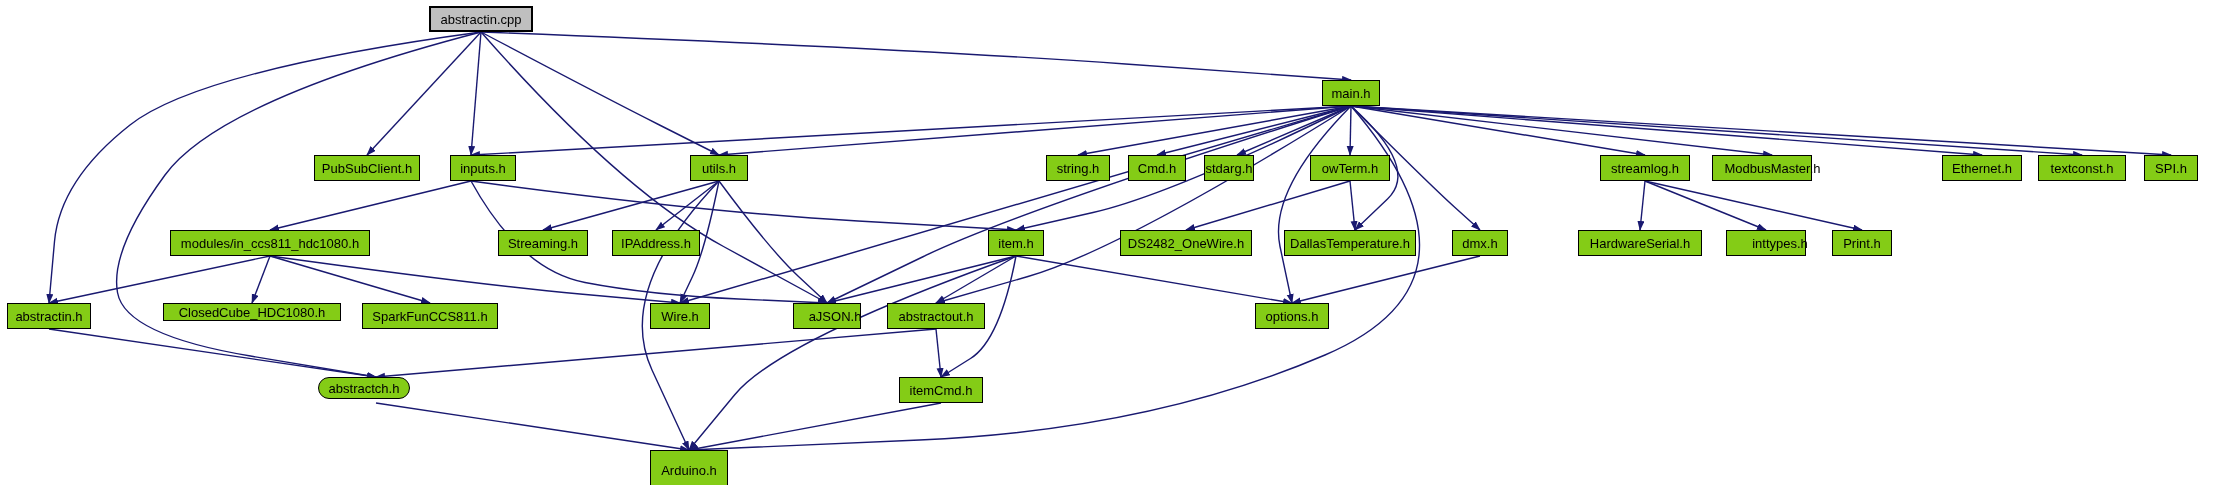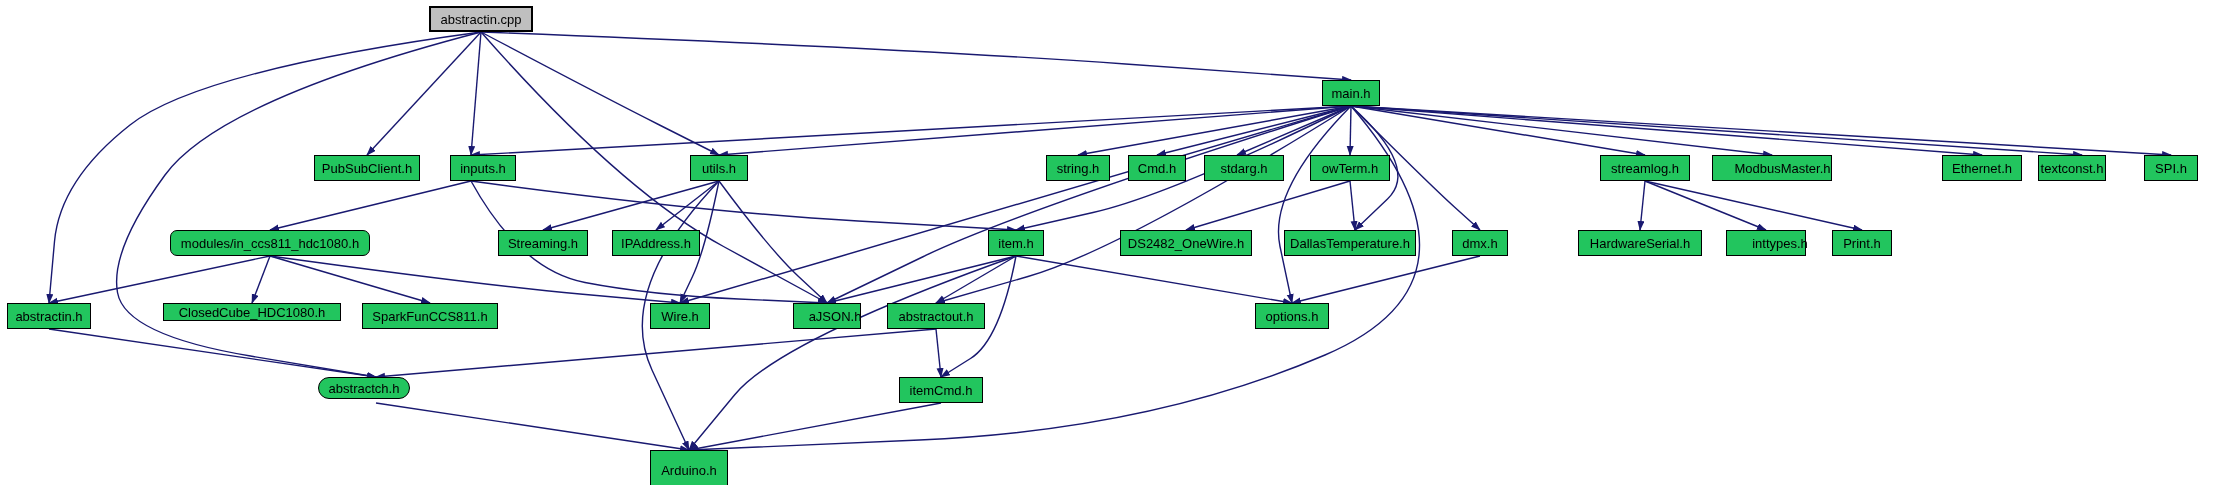--- a/index.html
+++ b/index.html
@@ -20,21 +20,21 @@
     left: 0; top: 0;
     width: 2215px;
     height: 485px;
     z-index: 1;
   }
   .node {
     position: absolute;
     display: flex;
     align-items: center;
     justify-content: center;
-    background: #22c55e;
+    background: #84cc16;
     border: 1px solid #000000;
     box-sizing: border-box;
     font-size: 13px;
     color: #000000;
     white-space: nowrap;
     z-index: 2;
     cursor: pointer;
   }
   .node.highlight {
     background: #bfbfbf;
@@ -120,42 +120,42 @@
     </div>
     <div class="node" style="left: 690px; top: 155px; width: 58px; height: 26px;">
       <span>utils.h</span>
     </div>
     <div class="node" style="left: 1046px; top: 155px; width: 64px; height: 26px;">
       <span>string.h</span>
     </div>
     <div class="node" style="left: 1128px; top: 155px; width: 58px; height: 26px;">
       <span>Cmd.h</span>
     </div>
-    <div class="node" style="left: 1204px; top: 155px; width: 80px; height: 26px;">
+    <div class="node" style="left: 1204px; top: 155px; width: 50px; height: 26px;">
       <span>stdarg.h</span>
     </div>
     <div class="node" style="left: 1310px; top: 155px; width: 80px; height: 26px;">
       <span>owTerm.h</span>
     </div>
     <div class="node" style="left: 1600px; top: 155px; width: 90px; height: 26px;">
       <span>streamlog.h</span>
     </div>
-    <div class="node" style="left: 1712px; top: 155px; width: 120px; height: 26px; padding-left: 21px;">
+    <div class="node" style="left: 1712px; top: 155px; width: 100px; height: 26px; padding-left: 21px;">
       <span>ModbusMaster.h</span>
     </div>
     <div class="node" style="left: 1942px; top: 155px; width: 80px; height: 26px;">
       <span>Ethernet.h</span>
     </div>
-    <div class="node" style="left: 2038px; top: 155px; width: 68px; height: 26px;">
+    <div class="node" style="left: 2038px; top: 155px; width: 88px; height: 26px;">
       <span>textconst.h</span>
     </div>
     <div class="node" style="left: 2144px; top: 155px; width: 54px; height: 26px;">
       <span>SPI.h</span>
     </div>
-    <div class="node" style="left: 170px; top: 230px; width: 200px; height: 26px; border-radius: 7px;">
+    <div class="node" style="left: 170px; top: 230px; width: 200px; height: 26px;">
       <span>modules/in_ccs811_hdc1080.h</span>
     </div>
     <div class="node" style="left: 498px; top: 230px; width: 90px; height: 26px;">
       <span>Streaming.h</span>
     </div>
     <div class="node" style="left: 612px; top: 230px; width: 88px; height: 26px;">
       <span>IPAddress.h</span>
     </div>
     <div class="node" style="left: 988px; top: 230px; width: 56px; height: 26px;">
       <span>item.h</span>

